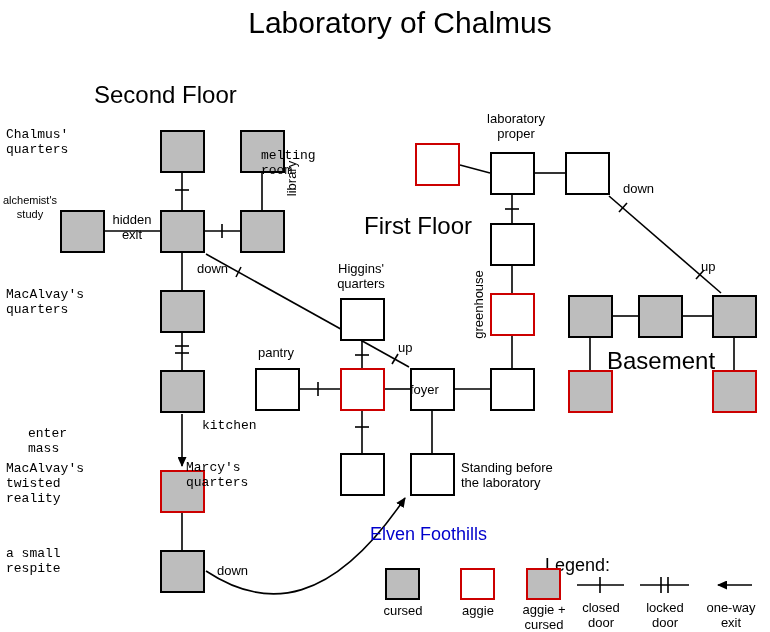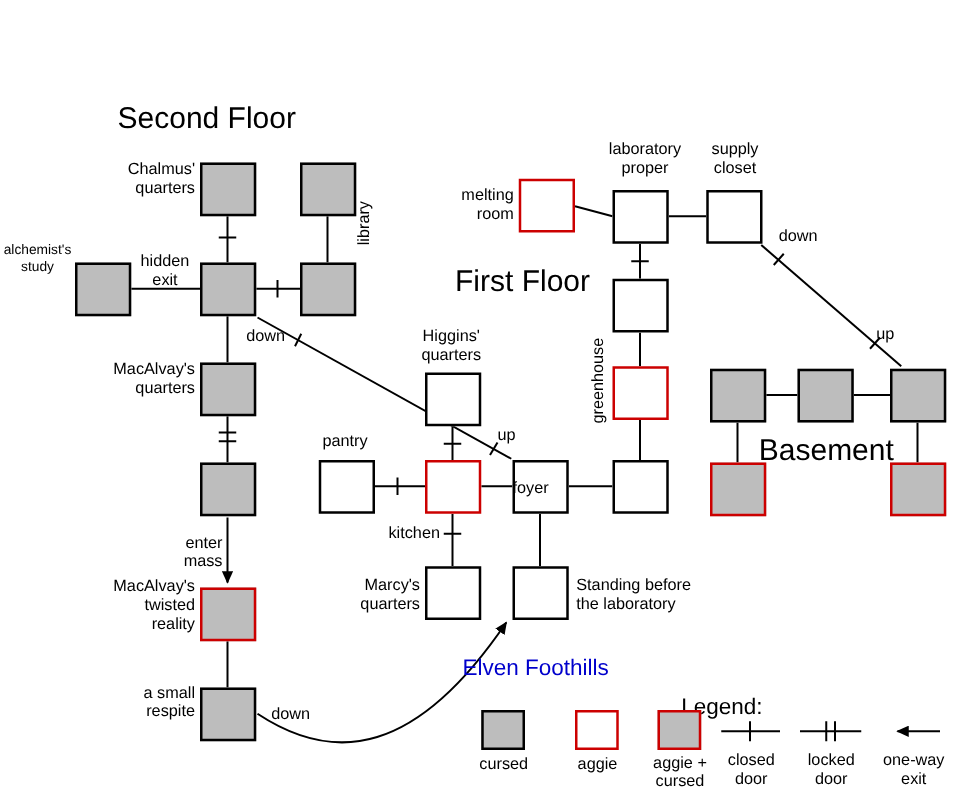--- a/index.html
+++ b/index.html
@@ -9,21 +9,21 @@
   #map { position:relative; width:770px; height:632px; overflow:hidden; background:#fff; }
   svg.edges { position:absolute; left:0; top:0; }
   .room { position:absolute; width:45px; height:43px; border:2px solid #000; background:#fff; }
   .room.cursed { background:var(--cursed); }
   .room.aggie { border-color:var(--aggie); }
   .legend-box { position:absolute; width:35px; height:32px; border:2px solid #000; background:#fff; }
   .legend-box.cursed { background:var(--cursed); }
   .legend-box.aggie { border-color:var(--aggie); }
   .lbl { position:absolute; font-size:13px; line-height:15px; white-space:pre-line; }
   .ctr { text-align:center; }
-  .rt  { text-align:right; }
+  .rt  { text-align:left;font-family:Liberation Mono, monospace; }
   .rot { transform:rotate(-90deg); }
   .title { position:absolute; font-size:30px; text-align:center; white-space:pre-line; }
   .hdr { position:absolute; font-size:24px; white-space:pre-line; }
   .med { position:absolute; font-size:18px; white-space:pre-line; }
   .blue { color:var(--region); }
 </style>
 </head>
 <body>
 
 <div id="map">
@@ -104,20 +104,21 @@
   <div class="room" style="left:410px;top:368px"></div>
   <div class="room" style="left:340px;top:453px"></div>
   <div class="room" style="left:410px;top:453px"></div>
 
   <div class="room cursed" style="left:568px;top:295px"></div>
   <div class="room cursed" style="left:638px;top:295px"></div>
   <div class="room cursed" style="left:712px;top:295px"></div>
   <div class="room cursed aggie" style="left:568px;top:370px"></div>
   <div class="room cursed aggie" style="left:712px;top:370px"></div>
 
+  <div class="title" style="left:30px;top:6px;width:740px">Laboratory of Chalmus</div>
   <div class="hdr" style="left:94px;top:81px">Second Floor</div>
   <div class="hdr" style="left:364px;top:212px">First Floor</div>
   <div class="hdr" style="left:607px;top:347px">Basement</div>
   <div class="med blue" style="left:370px;top:524px">Elven Foothills</div>
   <div class="med" style="left:545px;top:555px">Legend:</div>
 
   <div class="lbl rt" style="left:6px;top:127px;width:150px">Chalmus'
 quarters</div>
   <div class="lbl ctr rot" style="left:256px;top:171px;width:70px">library</div>
   <div class="lbl ctr" style="left:1px;top:193px;width:58px;font-size:11px;line-height:14px">alchemist's
@@ -126,34 +127,32 @@
 quarters</div>
   <div class="lbl rt" style="left:6px;top:461px;width:150px">MacAlvay's
 twisted
 reality</div>
   <div class="lbl rt" style="left:6px;top:546px;width:150px">a small
 respite</div>
   <div class="lbl rt" style="left:261px;top:148px;width:150px">melting
 room</div>
   <div class="lbl ctr" style="left:466px;top:111px;width:100px">laboratory
 proper</div>
-  <div class="lbl ctr" style="left:538px;top:111px;width:100px">supply
-closet</div>
   <div class="lbl ctr" style="left:311px;top:261px;width:100px">Higgins'
 quarters</div>
   <div class="lbl ctr rot" style="left:428px;top:297px;width:100px">greenhouse</div>
   <div class="lbl ctr" style="left:226px;top:345px;width:100px">pantry</div>
   <div class="lbl rt" style="left:202px;top:418px;width:150px">kitchen</div>
   <div class="lbl ctr" style="left:410px;top:382px;width:24px">foyer</div>
   <div class="lbl rt" style="left:186px;top:460px;width:150px">Marcy's
 quarters</div>
   <div class="lbl" style="left:461px;top:460px;width:130px">Standing before
 the laboratory</div>
 
-  <div class="lbl ctr" style="left:82px;top:201px;width:100px">hidden
+  <div class="lbl ctr" style="left:82px;top:212px;width:100px">hidden
 exit</div>
   <div class="lbl" style="left:197px;top:261px">down</div>
   <div class="lbl" style="left:398px;top:340px">up</div>
   <div class="lbl rt" style="left:28px;top:426px;width:150px">enter
 mass</div>
   <div class="lbl" style="left:217px;top:563px">down</div>
   <div class="lbl" style="left:623px;top:181px">down</div>
   <div class="lbl" style="left:701px;top:259px">up</div>
 
   <div class="legend-box cursed" style="left:385px;top:568px"></div>

